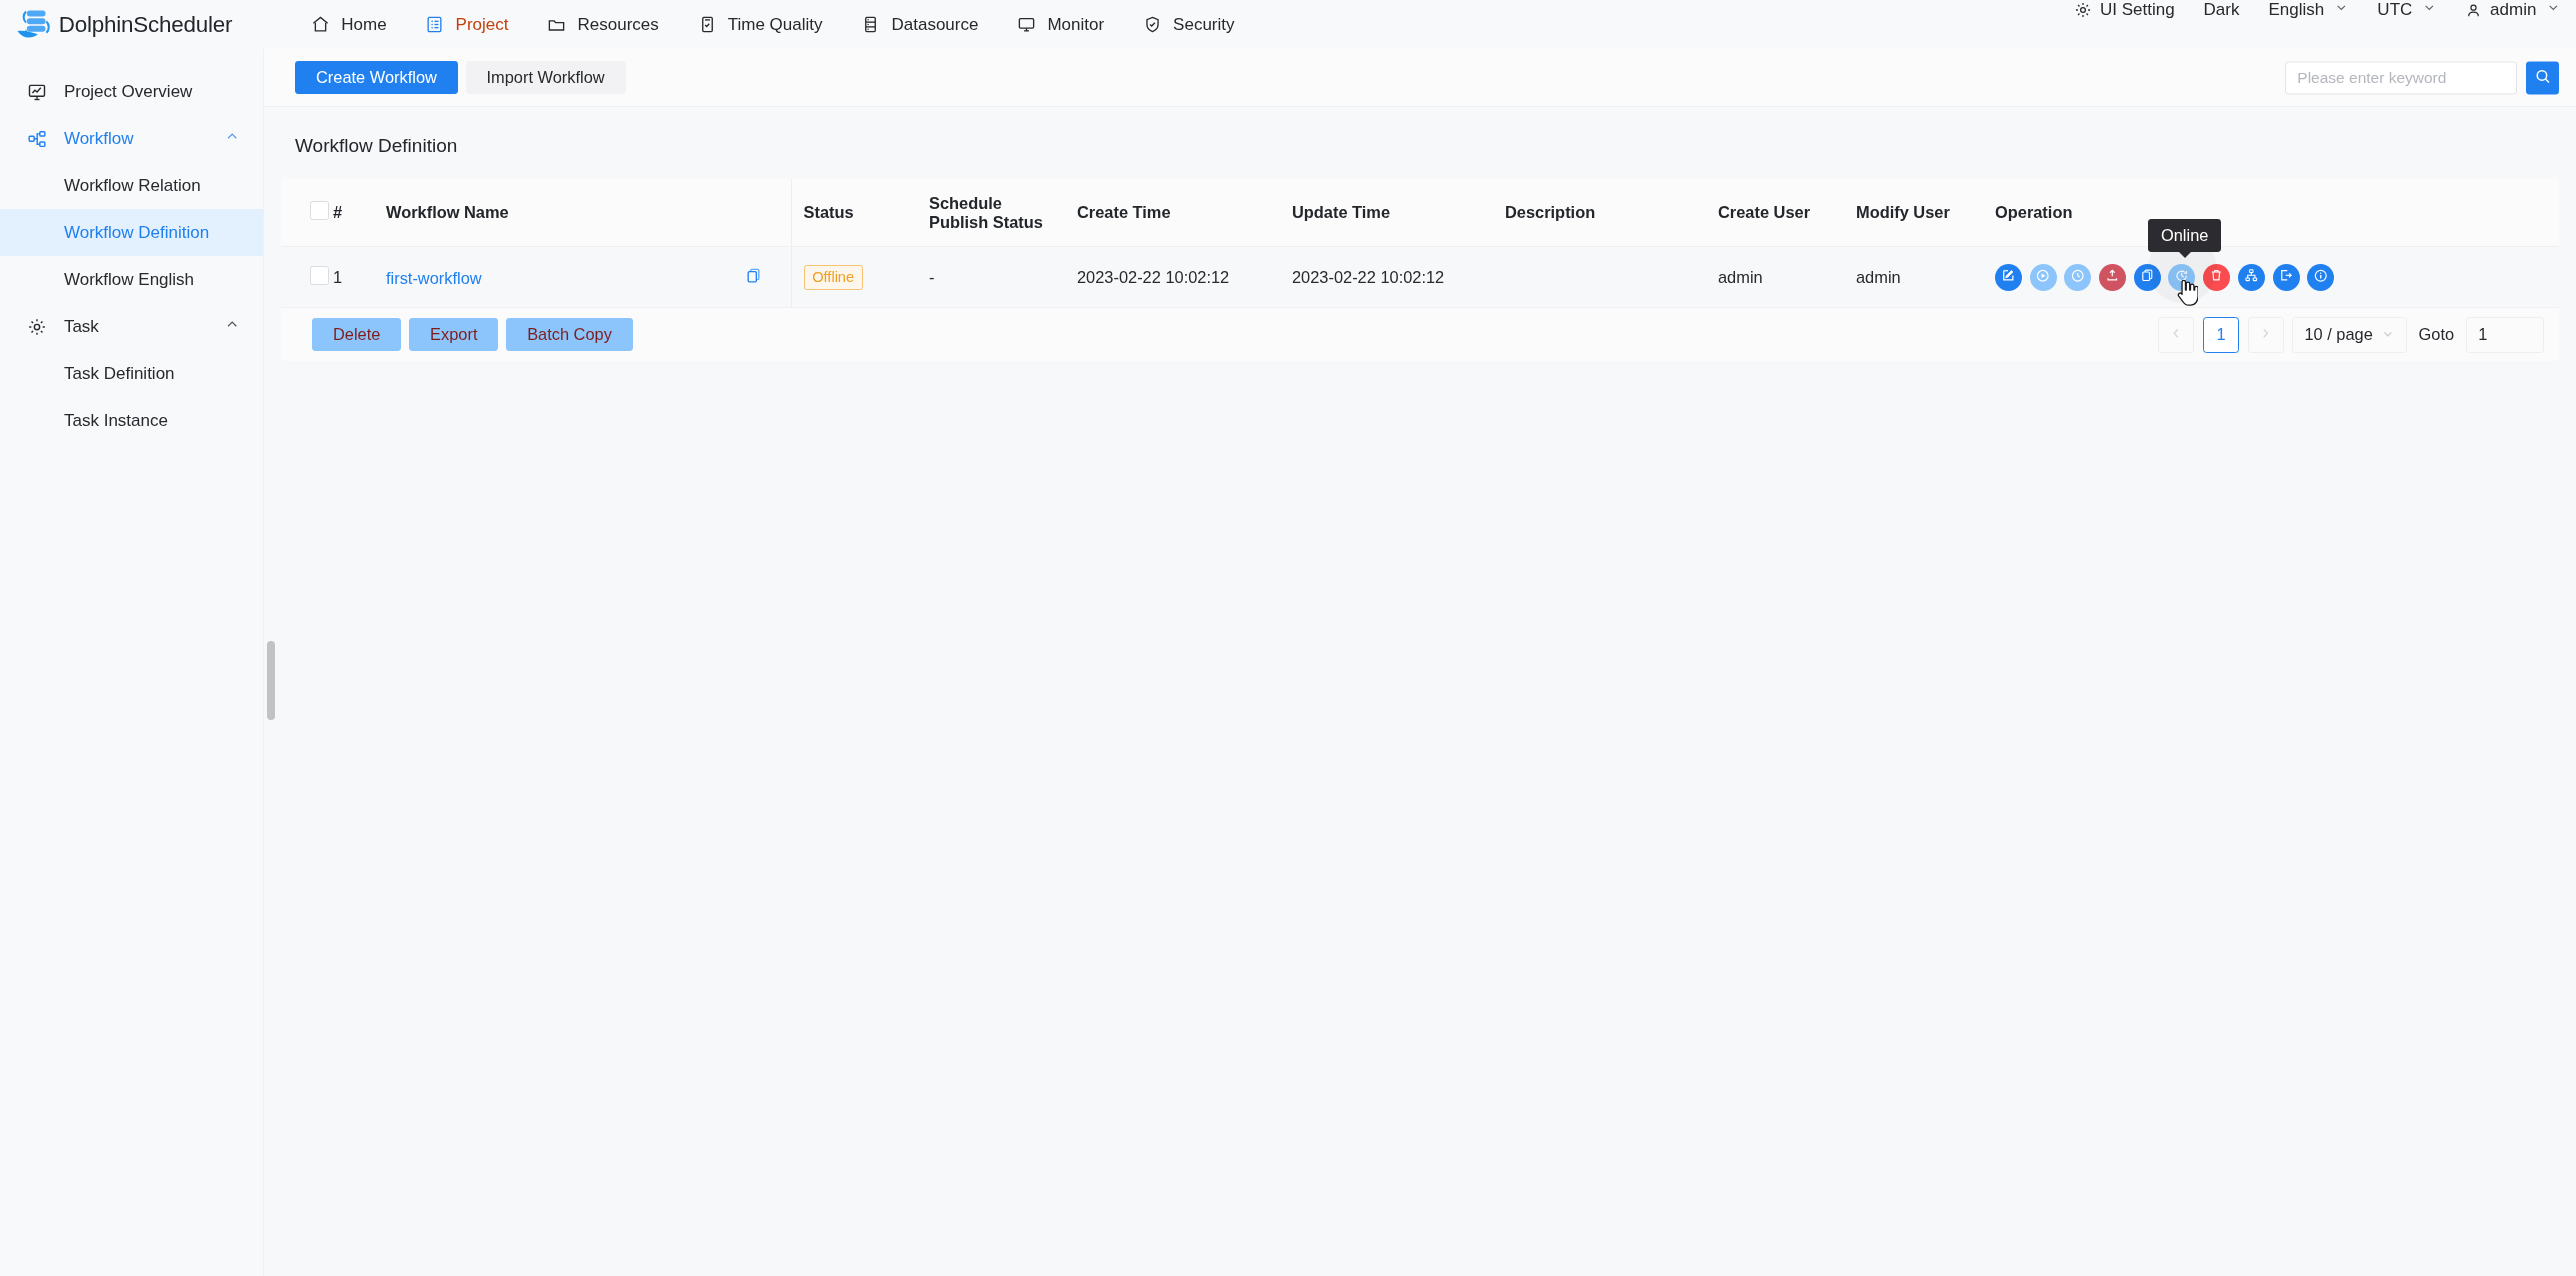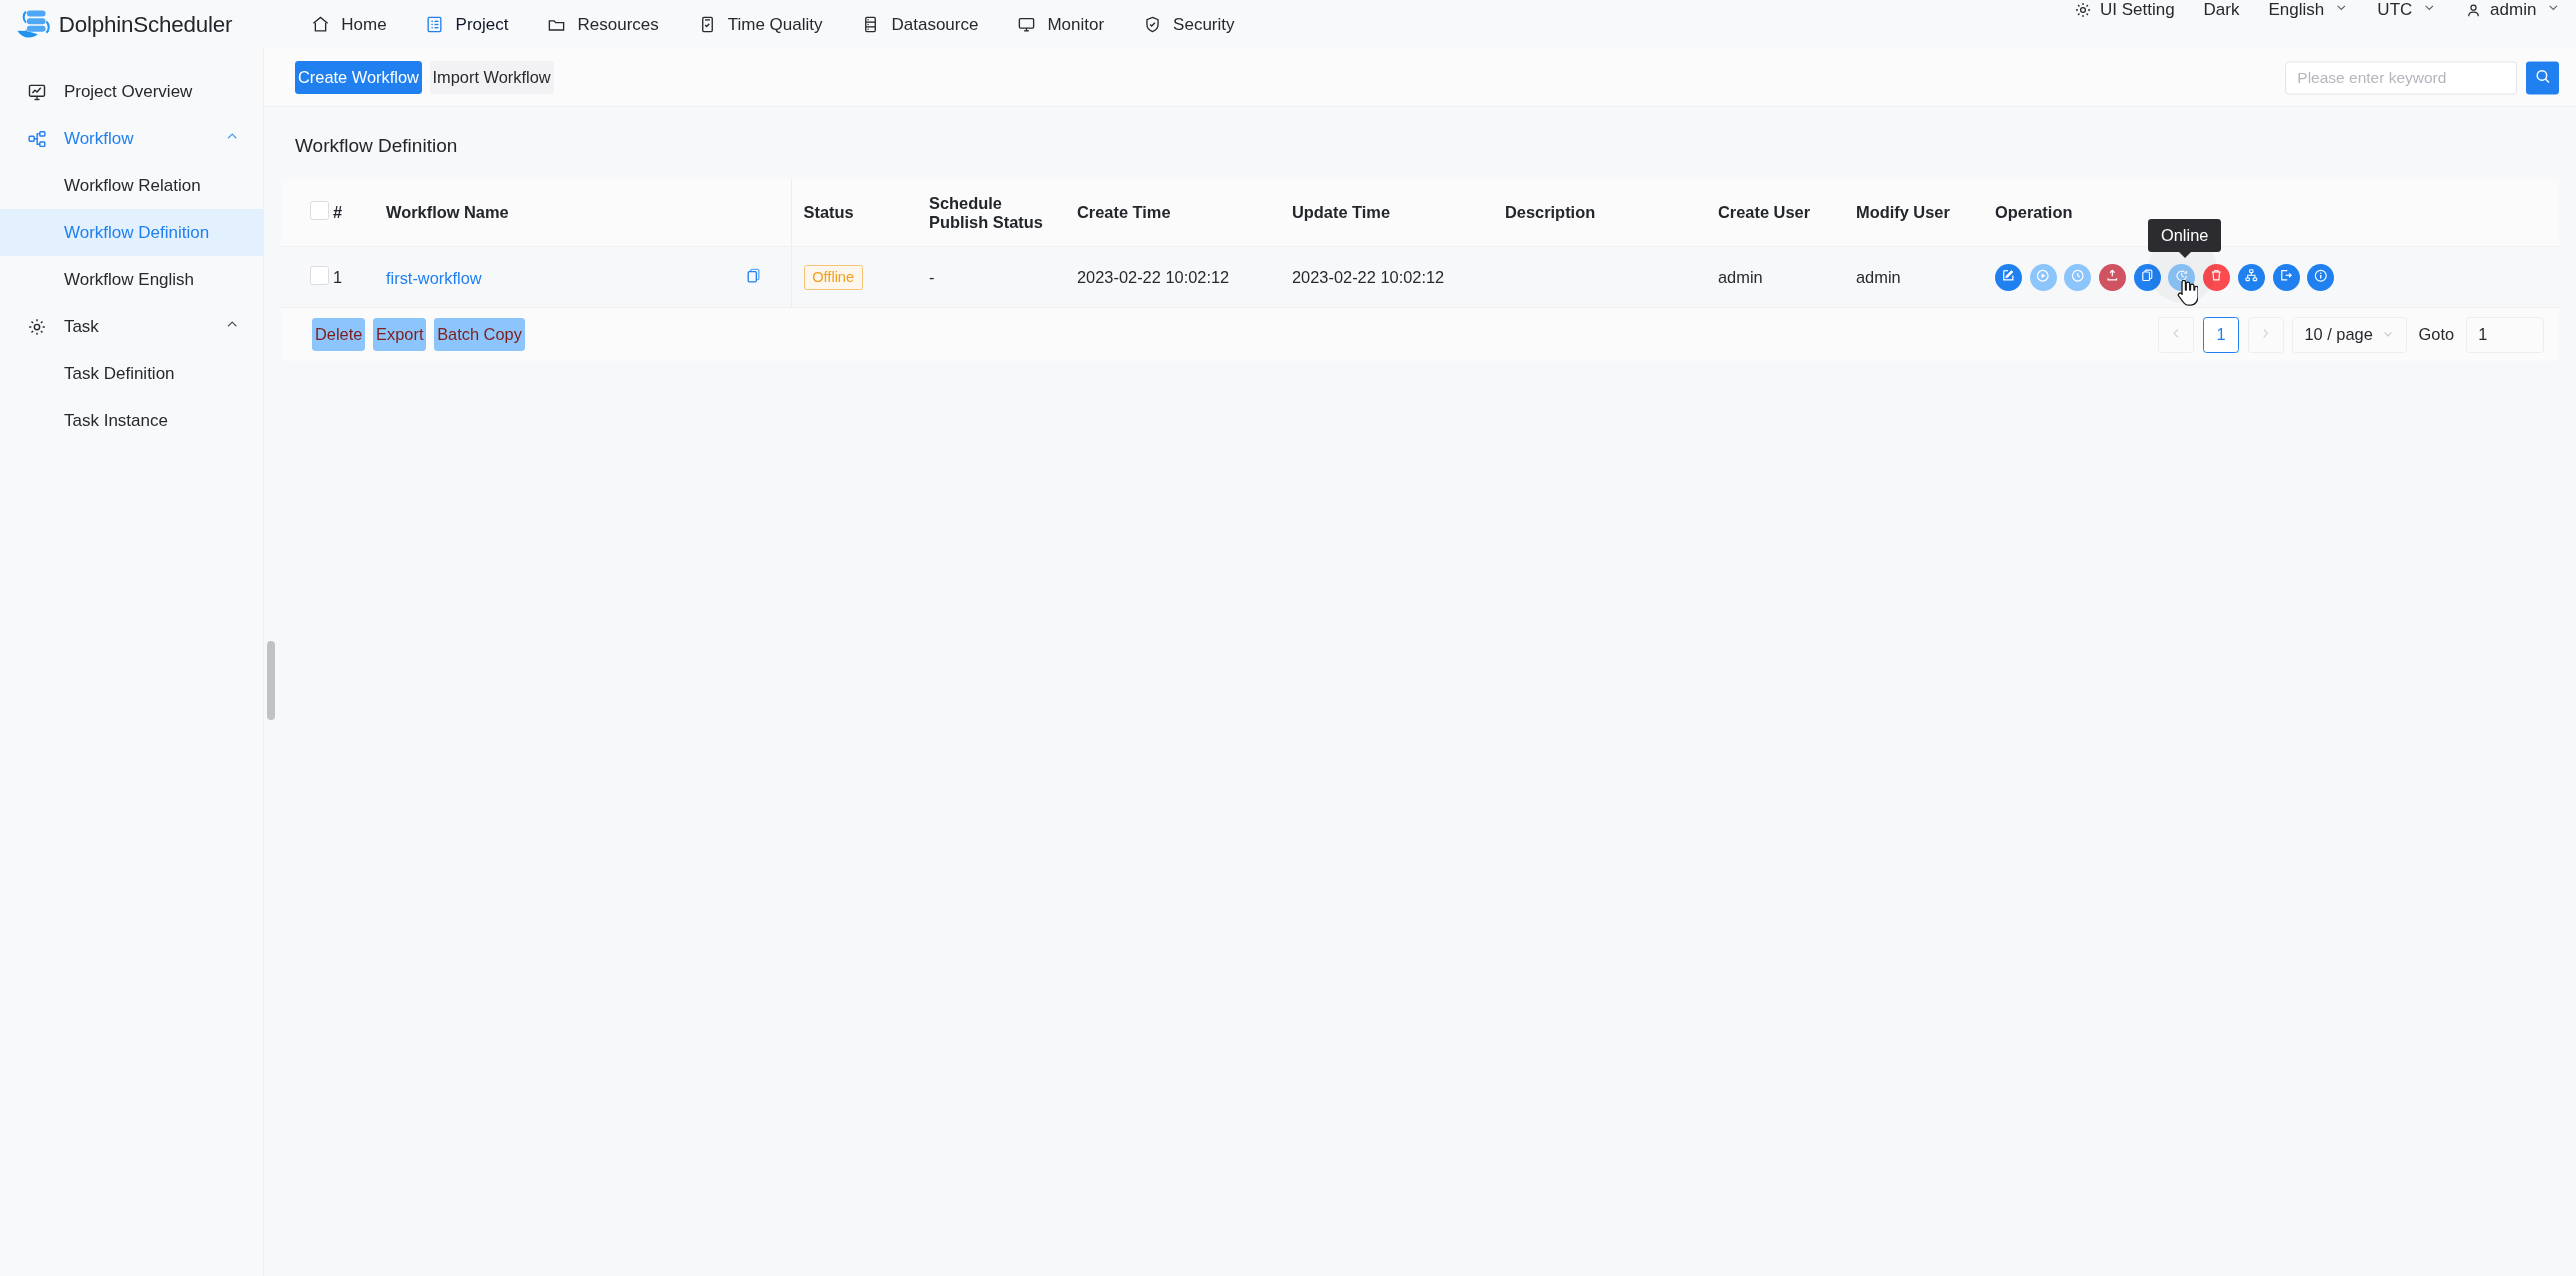--- a/index.html
+++ b/index.html
@@ -16,21 +16,21 @@
     position:absolute;left:0;top:0;width:2576px;height:49px;
     background:#f8f9fb;border-bottom:0.9px solid #efeff5;
     display:flex;align-items:center;
   }
   .brand{display:flex;align-items:center;margin-left:12px;}
   .brand-logo{width:45px;height:34px;position:relative;}
   .brand-name{font-size:22.4px;color:#23272b;letter-spacing:-0.2px;margin-left:1.7px;}
   .navmenu{display:flex;align-items:center;margin-left:59px;}
   .navitem{display:flex;align-items:center;height:49px;padding:0 19px;font-size:17px;color:#27292d;cursor:pointer;}
   .navitem .ico{width:20.7px;height:20.7px;margin-right:10.3px;display:flex;align-items:center;justify-content:center;}
-  .navitem.active{color:#0f172a;justify-content:center;}
+  .navitem.active{color:#c2410c;justify-content:center;}
   .rightmenu{position:absolute;right:15.5px;top:0;height:49px;display:flex;align-items:flex-start;}
   .rightitem{display:flex;align-items:center;font-size:17px;color:#27292d;margin-left:29px;cursor:pointer;}
   .rightitem .ico{margin-right:7.7px;display:flex;align-items:center;}
   .caret{margin-left:9.5px;opacity:.75;}
   
   .sidebar{
     position:absolute;left:0;top:49px;width:263px;height:1227px;
     background:#f8f9fb;border-right:0.9px solid #efeff5;
   }
   .side-row{
@@ -42,21 +42,21 @@
   .side-row.child{padding-left:64px;}
   .side-row.child.selected{background:#e3f0fe;color:#2080f0;}
   .side-arrow{position:absolute;right:22.4px;top:50%;transform:translateY(-50%);opacity:.8;}
   
   .content{position:absolute;left:264px;top:49px;width:2312px;height:1227px;background:#f7f8fa;}
   .toolbar{
     position:relative;height:57px;background:#fbfbfc;border-bottom:0.9px solid #f0f0f3;
     display:flex;align-items:center;
   }
   .btn{
-    height:33px;border-radius:3.4px;font-size:16.4px;padding:0 3px;
+    height:33px;border-radius:3.4px;font-size:16.4px;padding:0 21px;
     display:inline-flex;align-items:center;justify-content:center;cursor:pointer;
     border:none;font-family:inherit;
   }
   .btn-primary{background:#2080f0;color:#fff;}
   .btn-default{background:#f2f2f4;color:#27292d;}
   .btn-disabled{background:#8cc5fb;color:#7f1d1d;cursor:default;}
   .tb-left{display:flex;align-items:center;margin-left:31px;gap:7.7px;}
   .tb-right{position:absolute;right:17px;top:50%;transform:translateY(-50%);display:flex;align-items:center;}
   .search-input{
     width:207px;height:31px;border:0.9px solid #e4e4e8;border-radius:3.4px;background:#fff;

